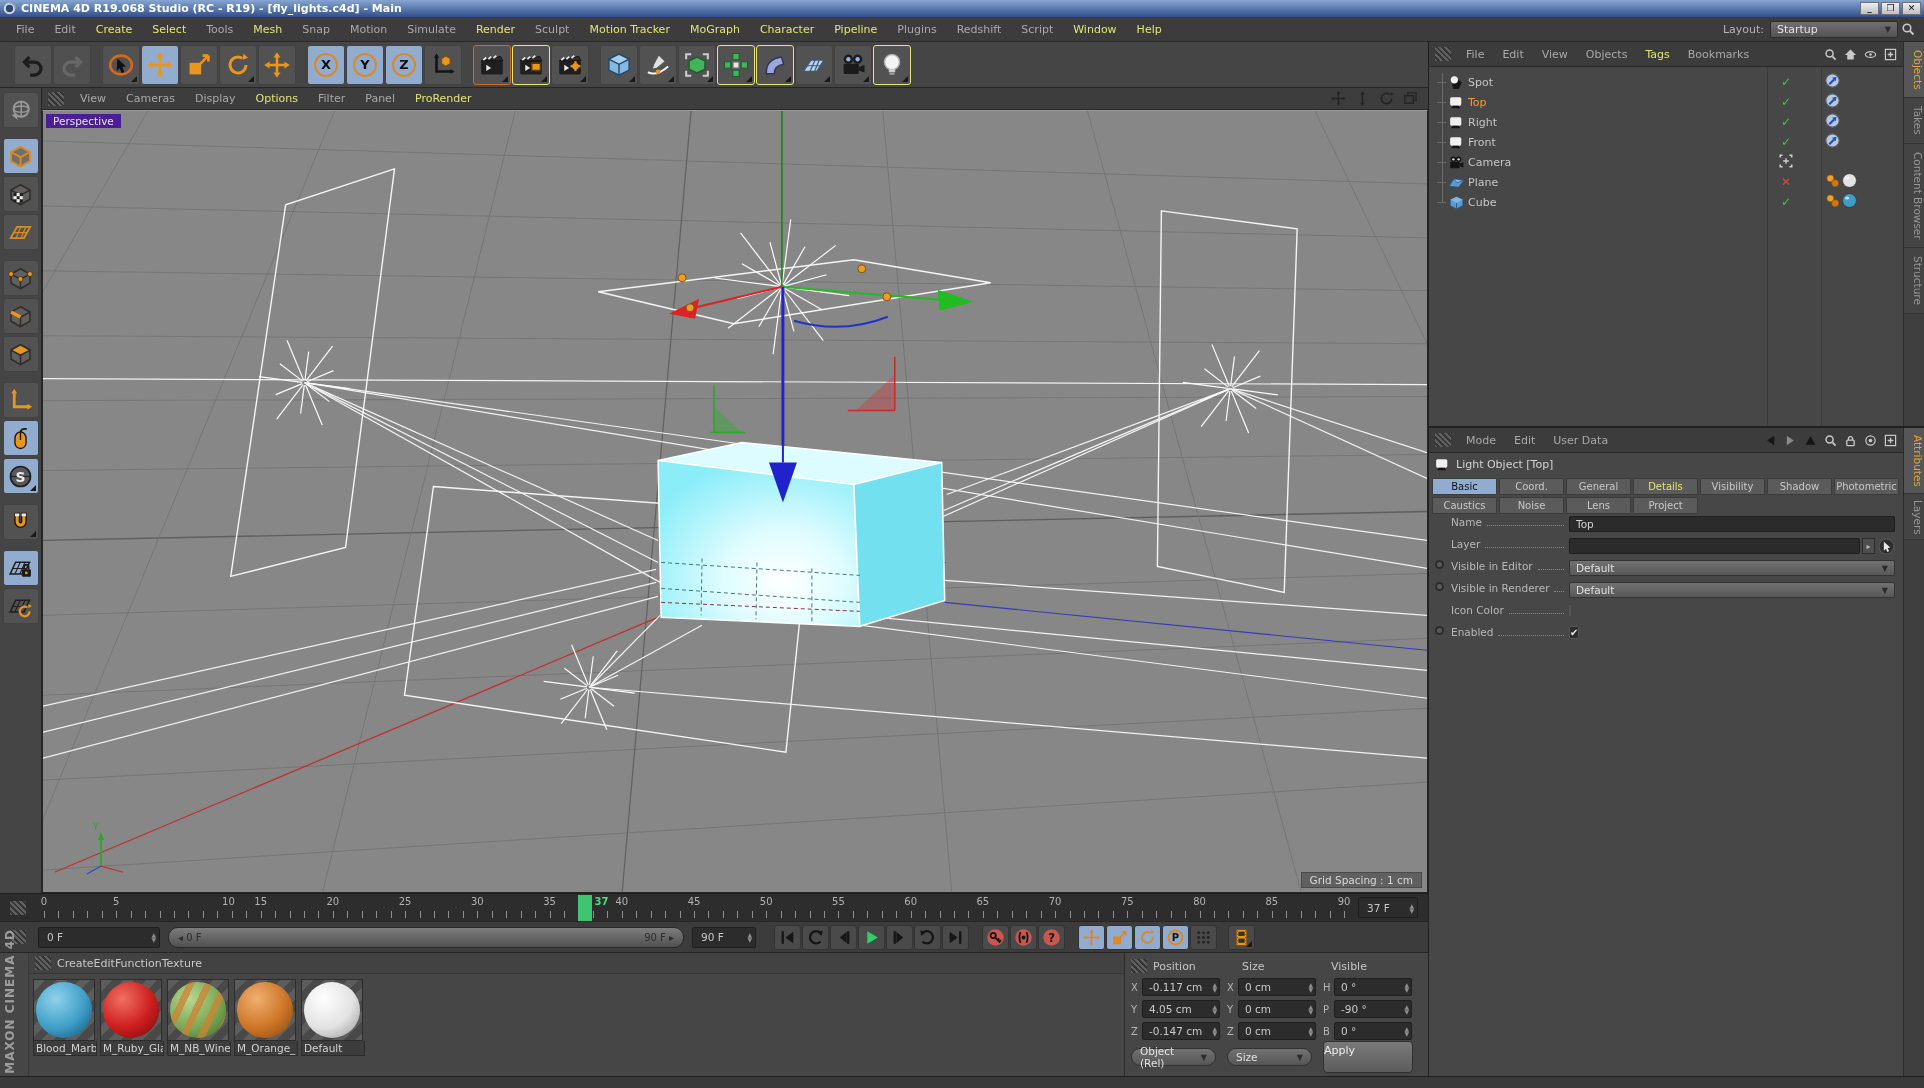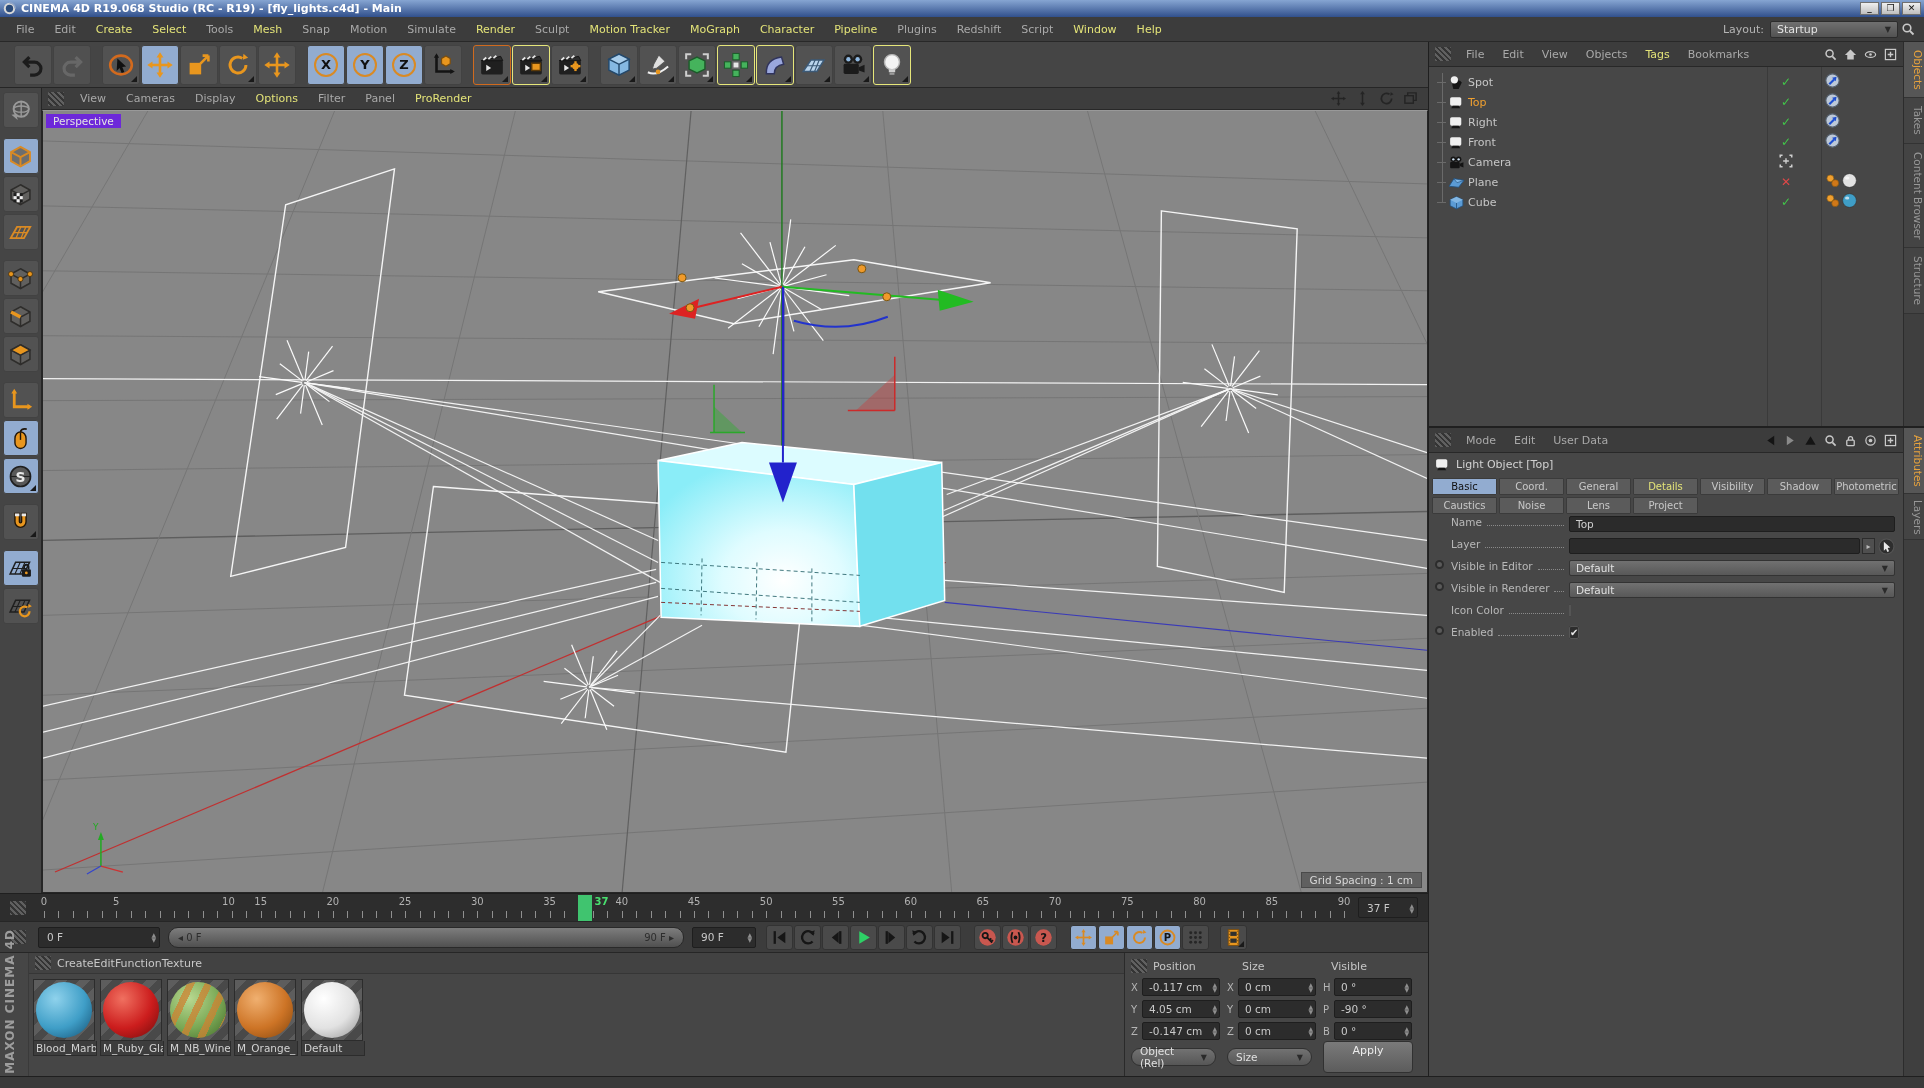--- a/index.html
+++ b/index.html
@@ -32,21 +32,21 @@
   .pal-btn.active{background:#92acd0}
   .pal-gap{height:8px}
   .vp-col{flex:1;display:flex;flex-direction:column;min-width:0}
   .vp-menubar{height:22px;background:#3d3d3d;display:flex;align-items:center;border-bottom:1px solid #282828;flex:none}
   .vp-nav{margin-left:auto;display:flex;align-items:center;padding-right:8px}
   .vp-nav span{width:20px;height:16px;display:flex;align-items:center;justify-content:center;margin-left:4px}
   .vp-nav svg{width:15px;height:15px}
   .hatch{width:16px;height:14px;background:repeating-linear-gradient(45deg,#606060 0 2px,#343434 2px 4px);margin:0 6px;border-radius:1px;flex:none}
   .vp-canvas{flex:1;position:relative;background:#878787;border:1px solid #262626;border-top:1px solid #999}
   .vp-canvas svg{position:absolute;inset:0;width:100%;height:100%}
-  .persp-badge{position:absolute;top:3px;left:3px;background:#6d28d9;color:#e4e4e4;padding:1px 7px;font-size:10.5px;z-index:2}
+  .persp-badge{position:absolute;top:3px;left:3px;background:#4c1d95;color:#e4e4e4;padding:1px 7px;font-size:10.5px;z-index:2}
   .grid-badge{position:absolute;right:5px;bottom:4px;background:#606060;color:#d8d8d8;padding:1px 8px;font-size:10.5px;border:1px solid #4a4a4a;z-index:2}
   .ruler{height:28px;background:#2d2d2d;position:relative;border-top:1px solid #1f1f1f;flex:none}
   .ruler .hatch{position:absolute;left:4px;top:7px}
   .ruler-num{position:absolute;top:2px;font-size:10px;color:#b2b2b2;transform:translateX(-50%)}
   .ruler-tick{position:absolute;bottom:3px;width:1px;height:7px;background:#909090}
   .ruler-marker{position:absolute;top:1px;height:26px;width:14px;background:#40c46f}
   .marker-num{position:absolute;top:2px;font-size:10px;color:#49e06f;font-weight:bold}
   .ruler-spin{position:absolute;right:10px;top:3px;width:60px}
   .spin-box{height:21px;background:#2c2c2c;border:1px solid #1e1e1e;border-radius:2px;color:#c8c8c8;display:flex;align-items:center;padding:0 3px 0 8px;font-size:10.5px}
   .spin-box .sflex{flex:1}
@@ -72,21 +72,21 @@
   .coords{width:304px;border-left:1px solid #2a2a2a;padding:3px 8px 0 6px;display:flex;flex-direction:column;flex:none}
   .coords-head{display:flex;height:20px;align-items:center;color:#c5c5c5}
   .coords-head .h{width:96px}
   .c-row{display:flex;align-items:center;height:22px}
   .c-axis{width:11px;color:#b5b5b5;font-size:10px;flex:none}
   .c-field{width:78px;height:18px;background:#2c2c2c;border:1px solid #1e1e1e;border-radius:2px;display:flex;align-items:center;padding:0 2px 0 6px;color:#cacaca;font-size:10.5px;margin-right:7px}
   .c-field .sflex{flex:1}
   .coords-foot{display:flex;height:26px;align-items:center;margin-top:2px}
   .c-drop{width:85px;height:18px;border-radius:9px;background:linear-gradient(#727272,#565656);border:1px solid #313131;display:flex;align-items:center;justify-content:space-between;padding:0 8px;color:#e0e0e0;font-size:10.5px;margin-right:11px}
   .c-drop .arr,.am-drop .arr{color:#2a2a2a;font-size:8px}
-  .c-apply{width:90px;height:32px;border-radius:4px;background:linear-gradient(#7a7a7a,#5c5c5c);border:1px solid #313131;color:#ececec;text-align:center;line-height:18px}
+  .c-apply{width:90px;height:32px;border-radius:4px;background:linear-gradient(#7a7a7a,#5c5c5c);border:1px solid #313131;color:#ececec;text-align:left;line-height:18px}
   .right-region{flex:1;display:flex;flex-direction:column;background:#474747;min-width:0}
   .om{height:386px;display:flex;border-bottom:2px solid #202020;flex:none}
   .panel-main{flex:1;display:flex;flex-direction:column;min-width:0}
   .panel-menu{height:25px;background:#3c3c3c;display:flex;align-items:center;border-bottom:1px solid #282828;flex:none}
   .panel-menu .mi{padding:0 9px;color:#a9a9a9;white-space:nowrap}
   .panel-menu .mi.accent{color:#e3e378}
   .panel-icons{margin-left:auto;display:flex;align-items:center;padding-right:4px}
   .panel-icons span{width:18px;height:16px;display:flex;align-items:center;justify-content:center;margin-left:2px}
   .panel-icons svg{width:13px;height:13px}
   .om-rows{flex:1;position:relative;background:#474747;padding-top:5px}
@@ -804,21 +804,21 @@
     <div class="transport" id="transport">
         <span class="hatch"></span>
         <div class="spin-box" style="width: 122px;">
           <span class="sflex">0 F</span>
           <span class="spin-arrows">▲<br>▼</span>
         </div>
         <div class="range-slider">
           <span>◂ 0 F</span>
           <span>90 F ▸</span>
         </div>
-        <div class="spin-box" style="width: 64px; margin-right: 10px;">
+        <div class="spin-box" style="width: 64px; margin-right: 18px;">
           <span class="sflex">90 F</span>
           <span class="spin-arrows">▲<br>▼</span>
         </div>
         <div class="t-btn">
           <svg viewBox="0 0 18 18">
             <path d="M4.5 3 V15" stroke="#161616" stroke-width="2.2"></path>
             <path d="M14.5 3.5 7 9 14.5 14.5Z" fill="#161616"></path>
           </svg>
         </div>
         <div class="t-btn">

